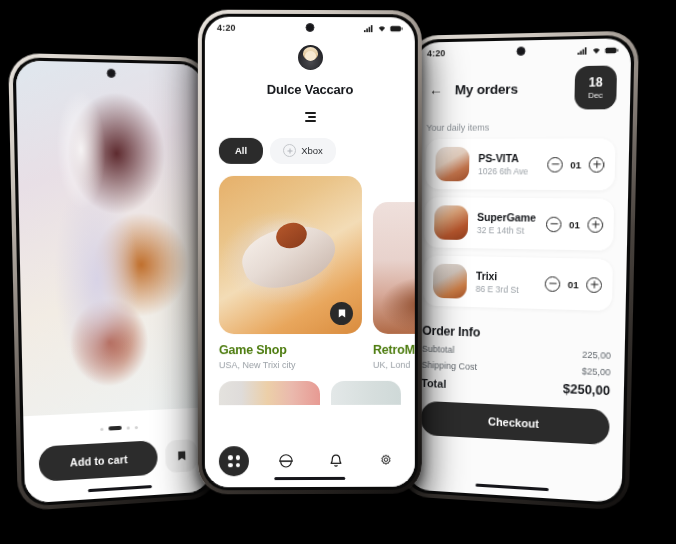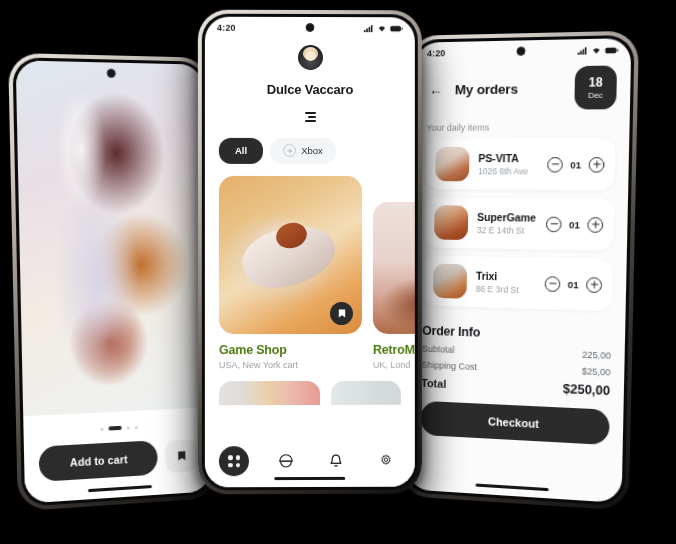--- a/index.html
+++ b/index.html
@@ -487,21 +487,21 @@
           <div class="shop-row">
             <div class="shop-card">
               <div class="shop-img img-a">
                 <div class="bookmark-fab">
                   <svg width="8" height="11" viewBox="0 0 10 13">
                       <path d="M1 1.6h8v10l-4-3-4 3z" fill="#ffffff"></path>
                     </svg>
                 </div>
               </div>
               <div class="shop-title">Game Shop</div>
-              <div class="shop-sub">USA, New York cart</div>
+              <div class="shop-sub">USA, New Trixi city</div>
             </div>
             <div class="shop-card second">
               <div class="shop-img img-b"></div>
               <div class="shop-title">RetroM</div>
               <div class="shop-sub">UK, Lond</div>
             </div>
           </div>
 
           <div class="shop-row2">
             <div class="strip a"></div>

